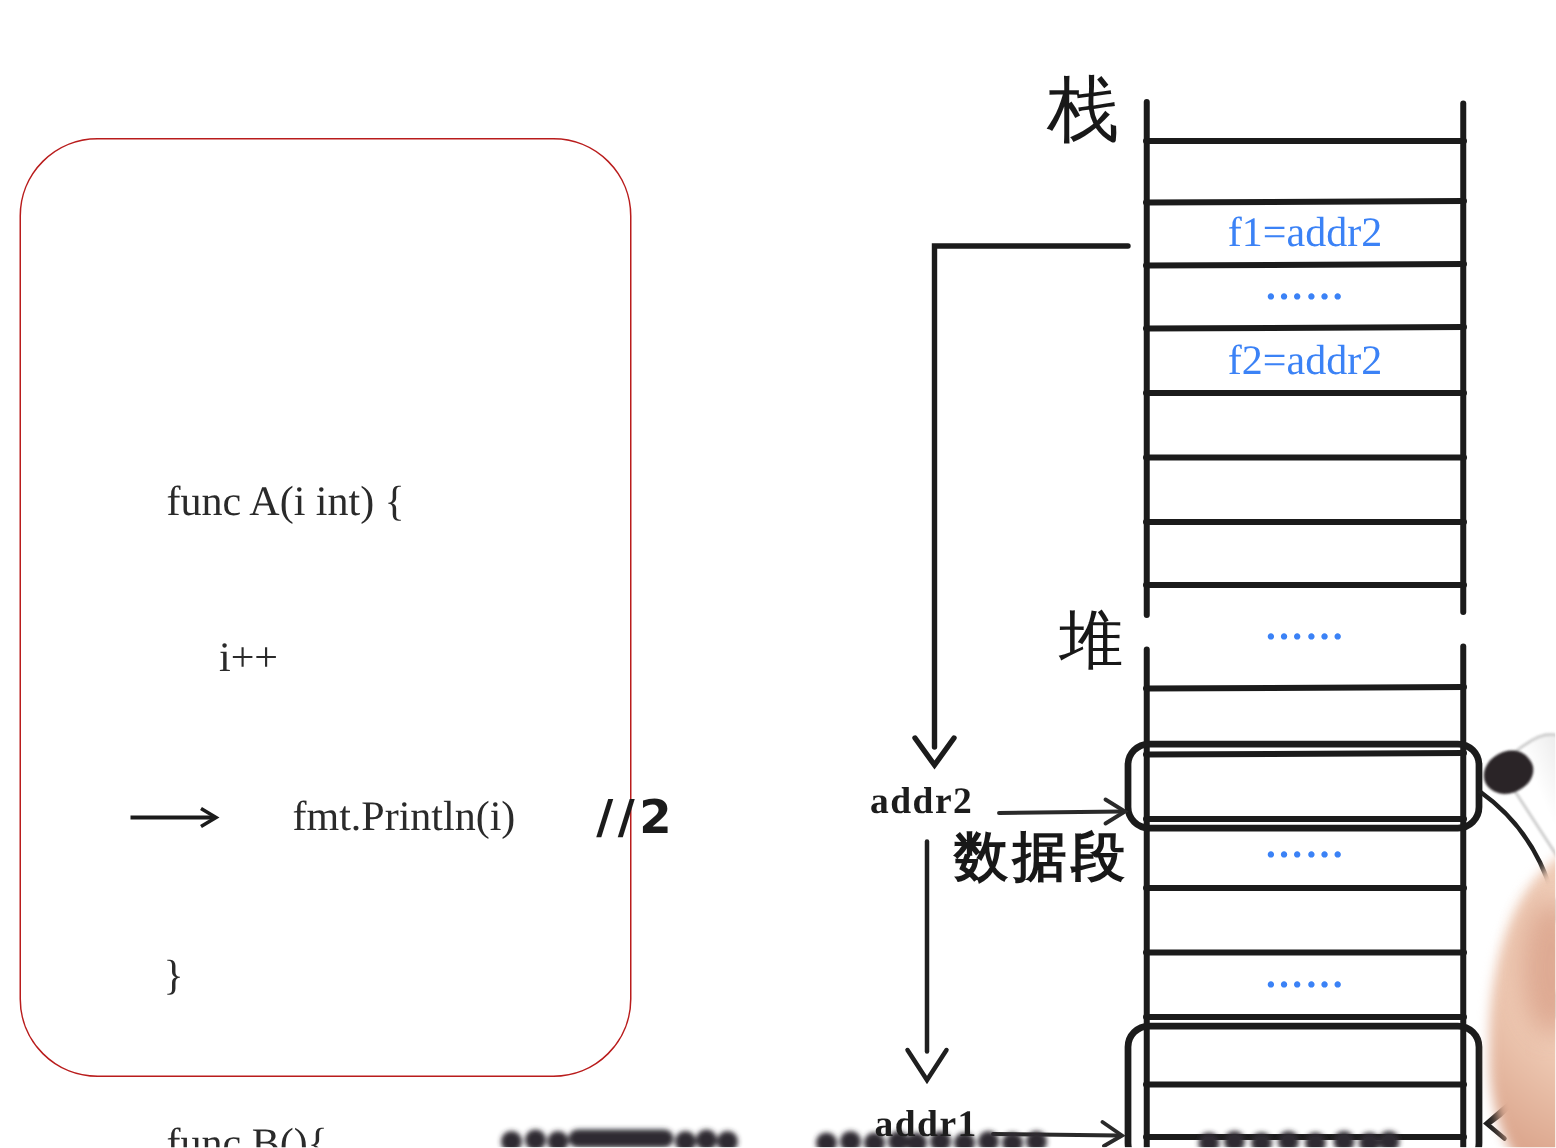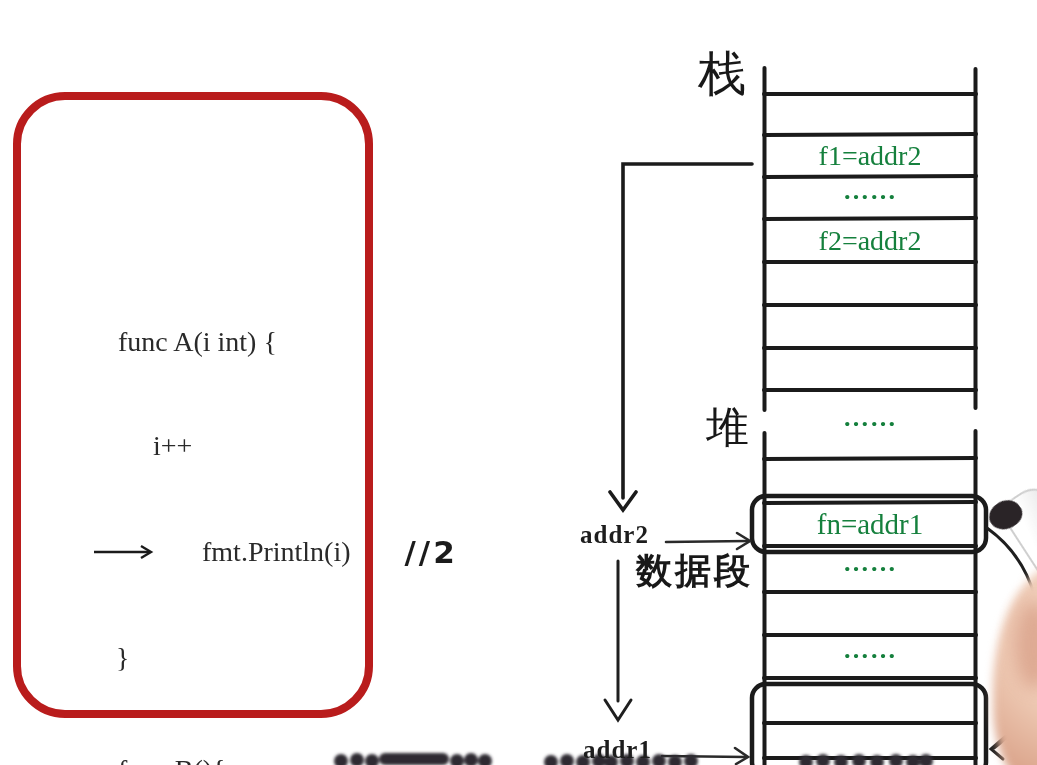--- a/index.html
+++ b/index.html
@@ -5,22 +5,22 @@
   html,body { margin:0; padding:0; background:#ffffff; }
   .canvas {
     position:relative; width:1037px; height:765px;
     background:#ffffff; overflow:hidden;
     font-family:"Liberation Serif","DejaVu Serif",serif;
     color:#222222;
   }
 
   
   .code-panel {
-    position:absolute; left:13px; top:92px; width:360px; height:626px;
-    box-sizing:border-box; border:8px solid #b91c1c; border-radius:52px;
+    position:absolute; left:13px; top:92px; width:408px; height:626px;
+    box-sizing:border-box; border:1px solid #b91c1c; border-radius:52px;
   }
   .code-lines {
     position:absolute; left:92px; top:150px; padding-top:8px;
     font-size:28px; color:#2a2a2a; white-space:pre;
   }
   .code-line { height:40px; display:flex; align-items:center; overflow:visible; }
   .code-line.h44 { height:44px;gap:42px; }
   .code-line.mt8 { margin-top:8px; }
   .ind-func  { padding-left:5px; }
   .ind-body  { padding-left:40px; }
@@ -42,21 +42,21 @@
   .lbl-codeseg { left:633px; top:628px; font-size:36px; letter-spacing:3px; }
   .lbl-addr {
     font-family:Liberation Serif, serif;
     font-weight:700; font-size:25px; letter-spacing:1px; color:#1d1d1d;
   }
   .lbl-addr2 { left:580px; top:522px; }
   .lbl-addr1 { left:583px; top:737px; }
 
   .mem-cell {
     position:absolute; left:764px; width:212px;
-    text-align:center; color:#15803d; font-size:28px;
+    text-align:center; color:#3b82f6; font-size:28px;
   }
   .cell-f1   { top:134px; height:43px; line-height:43px; }
   .cell-f2   { top:219px; height:43px; line-height:43px;text-align:center; }
   .cell-fn   { top:502px; height:44px; line-height:44px; font-size:29px; }
   .cell-dots { font-weight:700; font-size:26px; letter-spacing:1px; }
   .cell-dots span { position:relative; top:-7px; }
   .dots-stack { top:177px; height:41px; line-height:41px; }
   .dots-heap  { top:403px; height:44px; line-height:44px; }
   .dots-data  { top:549px; height:42px; line-height:42px; }
   .dots-code  { top:636px; height:42px; line-height:42px; }
@@ -206,21 +206,20 @@
   <div class="mem-label lbl-stack">栈</div>
   <div class="mem-label lbl-heap">堆</div>
   <div class="mem-label lbl-dataseg">数据段</div>
   <div class="mem-label lbl-addr lbl-addr2">addr2</div>
   <div class="mem-label lbl-addr lbl-addr1">addr1</div>
 
   <div class="mem-cell cell-f1">f1=addr2</div>
   <div class="mem-cell cell-dots dots-stack"><span>……</span></div>
   <div class="mem-cell cell-f2">f2=addr2</div>
   <div class="mem-cell cell-dots dots-heap"><span>……</span></div>
-  <div class="mem-cell cell-fn">fn=addr1</div>
   <div class="mem-cell cell-dots dots-data"><span>……</span></div>
   <div class="mem-cell cell-dots dots-code"><span>……</span></div>
 
   <div class="pen-body"></div>
   <div class="pen-tip"></div>
   <div class="hand"></div>
   <div class="hand-shade"></div>
 
 </div>
 

